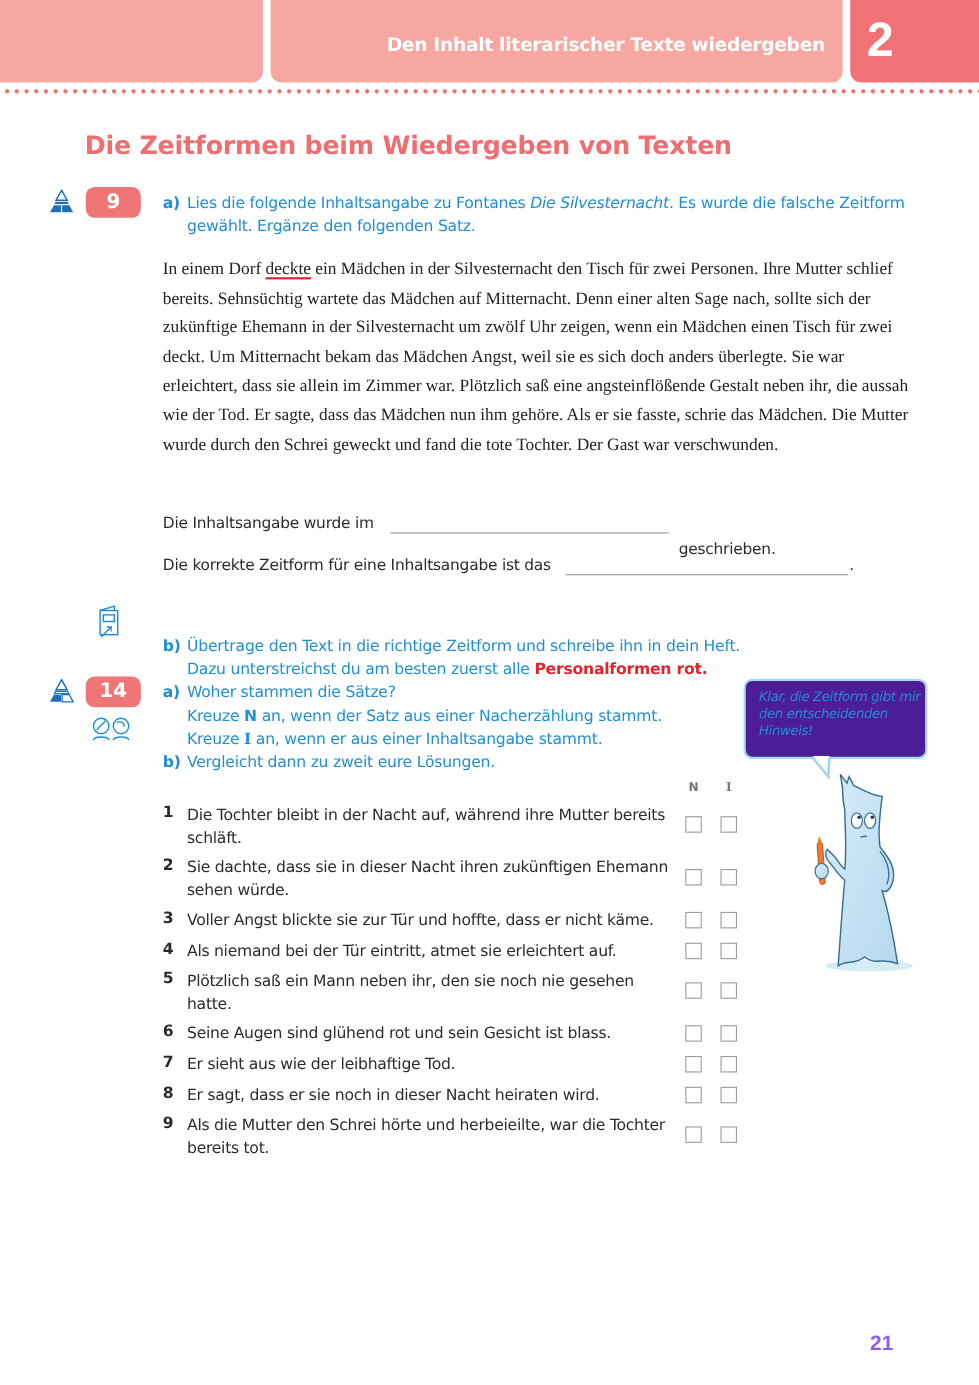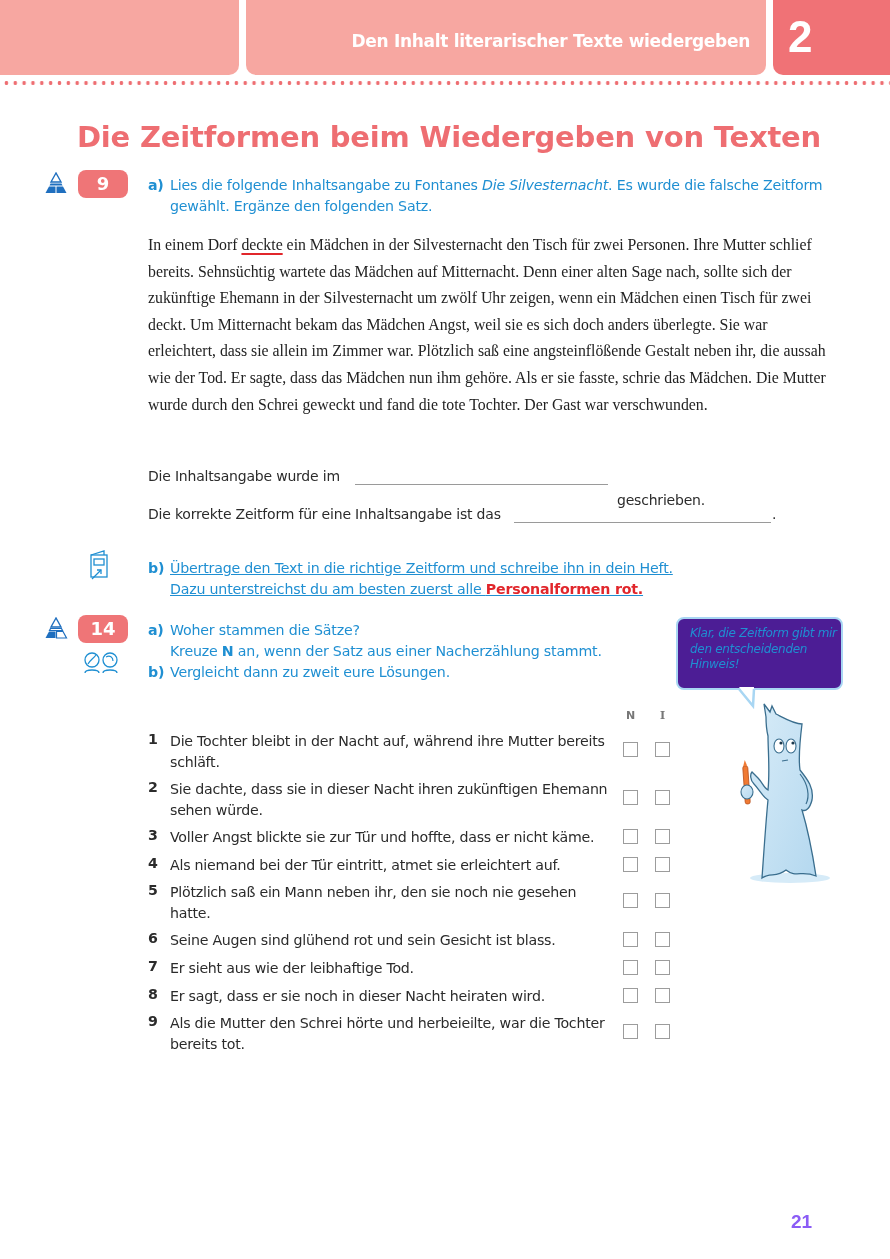--- a/index.html
+++ b/index.html
@@ -10,21 +10,21 @@
     .band { position: absolute; top: 0; height: 75px; background: #f7a7a1; }
     .band-1 { left: 0; width: 239px; border-radius: 0 0 10px 0; }
     .band-2 { left: 246px; width: 520px; border-radius: 0 0 10px 10px; }
     .band-3 { left: 773px; width: 117px; background: #f07276; border-radius: 0 0 0 10px; }
     .chapter-title { position: absolute; top: 31px; right: 140px; color: #fff; font-weight: bold; font-size: 17px; font-family: "DejaVu Sans", sans-serif; letter-spacing: -0.3px; }
     .chapter-num { position: absolute; top: 15px; left: 788px; color: #fff; font-weight: bold; font-size: 44px; font-family: "Liberation Sans", sans-serif; line-height: 1; }
     .dots { position: absolute; top: 79px; left: 2px; width: 888px; height: 8px;
       background-image: radial-gradient(circle, #ee6e72 1.7px, transparent 2.1px);
       background-size: 8.85px 8px; background-repeat: repeat-x; }
 
-    .page-title { position: absolute; top: 120px; left: 77px; font-size: 29px; font-weight: bold; color: #ee6e72; font-family: "DejaVu Sans", sans-serif; letter-spacing: -0.2px; }
+    .page-title { position: absolute; top: 120px; left: 77px; font-size: 23px; font-weight: bold; color: #ee6e72; font-family: "DejaVu Sans", sans-serif; letter-spacing: -0.2px; }
 
     .level-icon { position: absolute; width: 24px; height: 22px; }
     .task-badge { position: absolute; width: 50px; height: 28px; background: #ef7577; border-radius: 8px;
       color: #fff; font-weight: bold; font-size: 18px; text-align: center; line-height: 28px; font-family: "DejaVu Sans", sans-serif; }
 
     .instr { position: absolute; color: #1f8fd2; font-size: 14.2px; line-height: 21px; font-family: "DejaVu Sans", sans-serif; letter-spacing: -0.2px; }
     .instr .lbl { display: inline-block; width: 22px; font-weight: bold; }
     .instr .indent { padding-left: 22px; display: block; }
     .instr em { font-style: italic; }
     .instr .red { color: #e1262b; font-weight: bold; }
@@ -84,21 +84,21 @@
 <div class="fill-line" style="top:506px;left:772px;">.</div>
 
 <svg style="position:absolute;top:549px;left:88px;width:24px;height:32px;" viewBox="0 0 24 32">
   <path d="M3,6 L16,2 L16,6" fill="none" stroke="#1f8fd2" stroke-width="1.3"></path>
   <rect x="3" y="6" width="16" height="22" fill="none" stroke="#1f8fd2" stroke-width="1.3"></rect>
   <rect x="6" y="10" width="10" height="6" fill="none" stroke="#1f8fd2" stroke-width="1.3"></rect>
   <line x1="4" y1="30" x2="13" y2="21" stroke="#1f8fd2" stroke-width="1.3"></line>
   <polyline points="9,21 13,21 13,25" fill="none" stroke="#1f8fd2" stroke-width="1.3"></polyline>
 </svg>
 
-<div class="instr" style="top:558px;left:148px;width:700px;text-decoration:underline;">
+<div class="instr" style="top:578px;left:148px;width:700px;">
   <span class="lbl">b)</span><span>Übertrage den Text in die richtige Zeitform und schreibe ihn in dein Heft.</span>
   <span class="indent"><span>Dazu unterstreichst du am besten zuerst alle </span><span class="red">Personalformen rot.</span></span>
 </div>
 
 <svg class="level-icon" style="top:617px;left:44px;" viewBox="0 0 24 22">
   <polygon points="12,1 7,10 17,10" fill="none" stroke="#1f6fbf" stroke-width="1.4"></polygon>
   <polygon points="6.5,11.5 17.5,11.5 18.5,13.5 5.5,13.5" fill="none" stroke="#1f6fbf" stroke-width="1.2"></polygon>
   <polygon points="5,14.5 11.5,14.5 11.5,21 1.5,21" fill="#1f6fbf"></polygon>
   <polygon points="12.5,14.5 19,14.5 22.5,21 12.5,21" fill="none" stroke="#1f6fbf" stroke-width="1.2"></polygon>
 </svg>
@@ -108,20 +108,21 @@
   <path d="M6,13 C8,9 11,8 14,4" fill="none" stroke="#1f8fd2" stroke-width="1.2"></path>
   <path d="M3,22 C3,18 17,18 17,22" fill="none" stroke="#1f8fd2" stroke-width="1.3"></path>
   <circle cx="28" cy="9" r="7" fill="none" stroke="#1f8fd2" stroke-width="1.3"></circle>
   <path d="M24,6 C28,4 31,6 31,10" fill="none" stroke="#1f8fd2" stroke-width="1.2"></path>
   <path d="M21,22 C21,18 35,18 35,22" fill="none" stroke="#1f8fd2" stroke-width="1.3"></path>
 </svg>
 
 <div class="instr" style="top:620px;left:148px;width:520px;">
   <span class="lbl">a)</span><span>Woher stammen die Sätze?</span>
   <span class="indent"><span>Kreuze </span><b class="key">N</b><span> an, wenn der Satz aus einer Nacherzählung stammt.</span></span>
+  <span class="indent"><span>Kreuze </span><b class="key" style="font-family:'DejaVu Serif',serif;">I</b><span> an, wenn er aus einer Inhaltsangabe stammt.</span></span>
   <span class="lbl">b)</span><span>Vergleicht dann zu zweit eure Lösungen.</span>
 </div>
 
 <div class="col-head" style="left:626px;">N</div>
 <div class="col-head" style="left:660px;font-family:'DejaVu Serif',serif;">I</div>
 
 <div id="items">
     <div class="item-num" style="top: 731px;">1</div>
     <div class="item-text" style="top: 731px;">Die Tochter bleibt in der Nacht auf, während ihre Mutter bereits schläft.</div>
     <div class="cbox" style="top: 742px; left: 623px;"></div>

